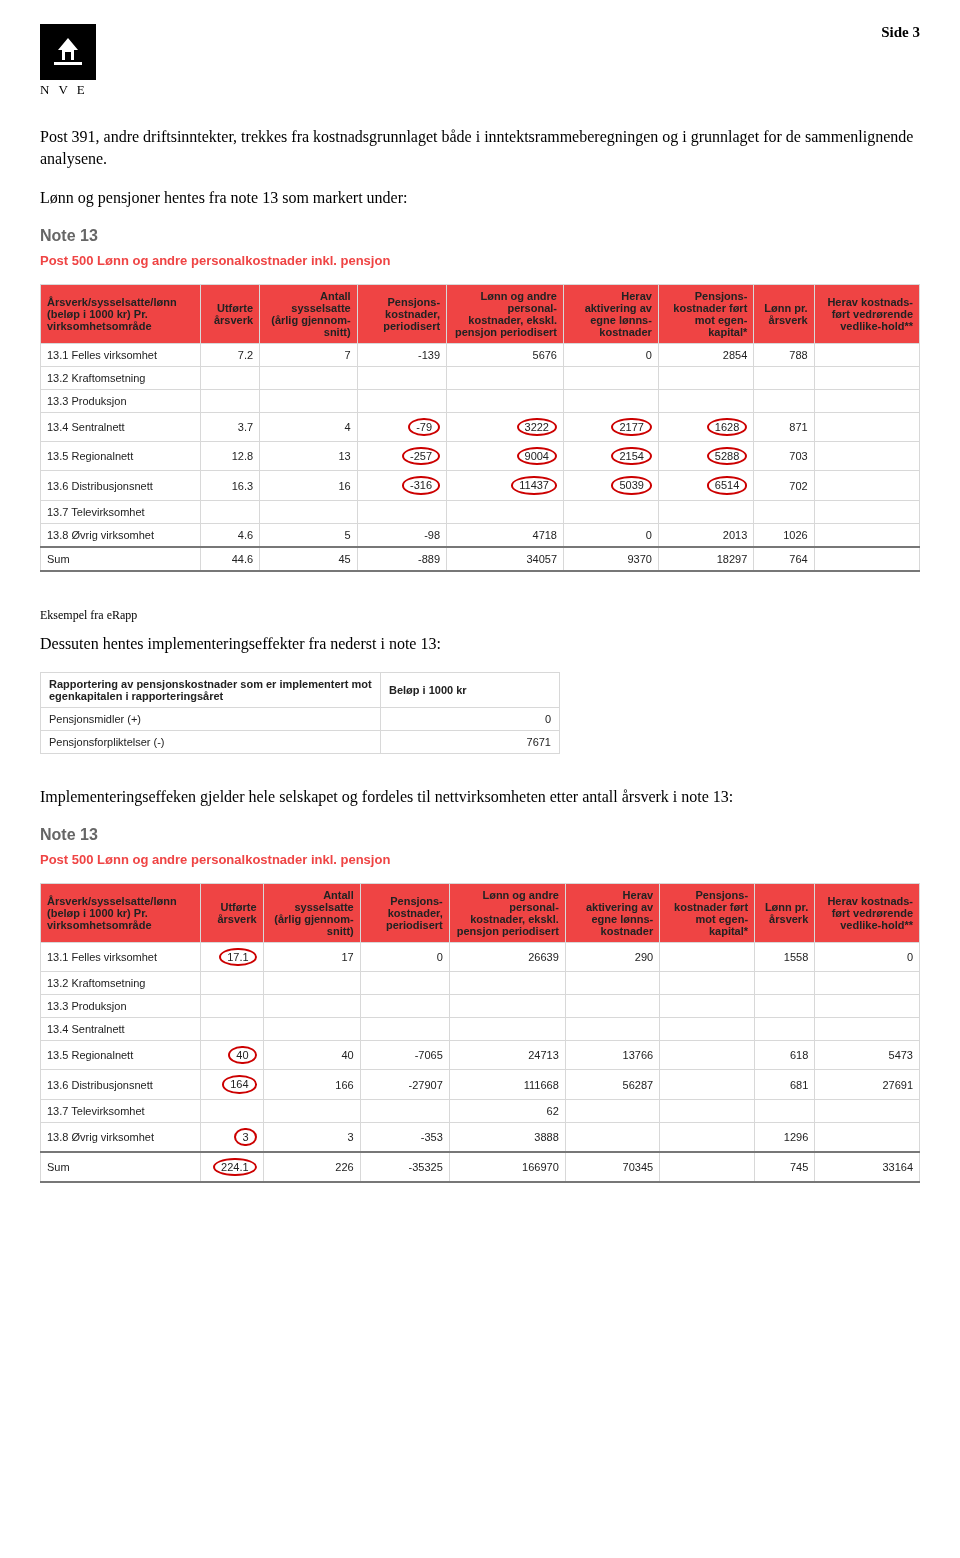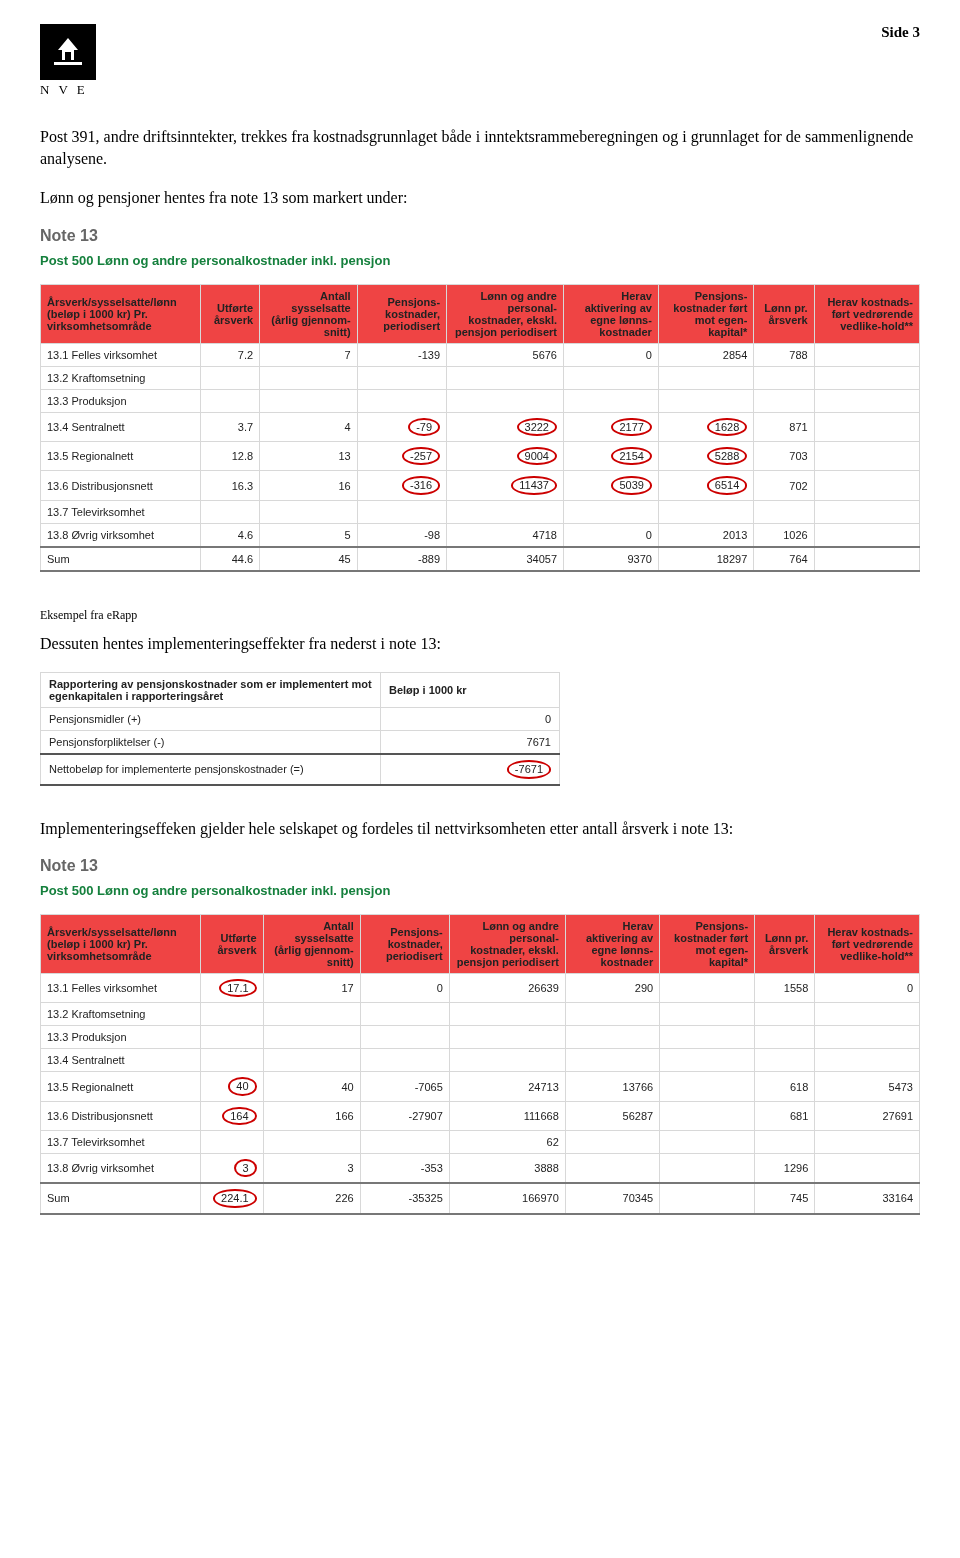--- a/index.html
+++ b/index.html
@@ -12,21 +12,21 @@
     background: #fff;
     width: 960px;
   }
   .header-row { display: flex; justify-content: space-between; align-items: flex-start; margin-bottom: 28px; }
   .logo-badge { width: 56px; height: 56px; background:#000; display:flex; align-items:center; justify-content:center; }
   .logo-badge svg { width: 40px; height: 40px; }
   .nve-text { letter-spacing: 3px; font-size: 13px; font-weight: normal; margin-top: 2px; text-align:left;}
   .page-num { font-size: 15px; font-weight: bold; }
   .body-text { font-size: 16px; line-height: 1.35; margin: 10px 0 18px; }
   .note-title { color:#666; font-weight:700; font-family: Arial, sans-serif; font-size:16px; margin:14px 0 8px; }
-  .note-sub { color:#15803d; font-weight:700; font-family: Arial, sans-serif; font-size:13px; margin:6px 0 16px; }
+  .note-sub { color:#ef4444; font-weight:700; font-family: Arial, sans-serif; font-size:13px; margin:6px 0 16px; }
   table.data { border-collapse: collapse; width: 100%; font-family: Arial, sans-serif; font-size: 11px; color:#222; }
   table.data th, table.data td { border: 1px solid #d8d8d8; padding: 5px 6px; text-align: right; vertical-align: middle; }
   table.data th { font-weight: 700; background:#ef4444; }
   table.data th.first, table.data td.first { text-align:left; width: 160px;}
   table.data tr.sum td { border-top: 2px solid #777; border-bottom: 2px solid #777; }
   .circle { display:inline-block; border: 2px solid #c00; border-radius: 50%/50%; padding: 0 6px; line-height: 1.3; }
   .caption { font-size: 12px; margin: 14px 0 10px; }
   table.small { border-collapse: collapse; width: 520px; font-family: Arial, sans-serif; font-size: 11px; color:#222;border-radius:14px; }
   table.small th, table.small td { border: 1px solid #d8d8d8; padding: 5px 8px; text-align: left; }
   table.small td.num { text-align:right; }
@@ -186,24 +186,20 @@
         <th class="num">Beløp i 1000 kr</th>
       </tr>
   <tr>
         <td>Pensjonsmidler (+)</td>
         <td class="num">0</td>
       </tr>
   <tr>
         <td>Pensjonsforpliktelser (-)</td>
         <td class="num">7671</td>
       </tr>
-  <tr class="net">
-        <td>Nettobeløp for implementerte pensjonskostnader (=)</td>
-        <td class="num"><span class="circle">-7671</span></td>
-      </tr>
 </tbody>
   </table>
 
 <div class="spacer-s"></div>
 <p class="body-text">Implementeringseffeken gjelder hele selskapet og fordeles til nettvirksomheten etter antall årsverk i note 13:</p>
 
 <div class="note-title">Note 13</div>
 <div class="note-sub">Post 500 Lønn og andre personalkostnader inkl. pensjon</div>
 
 <table class="data">

